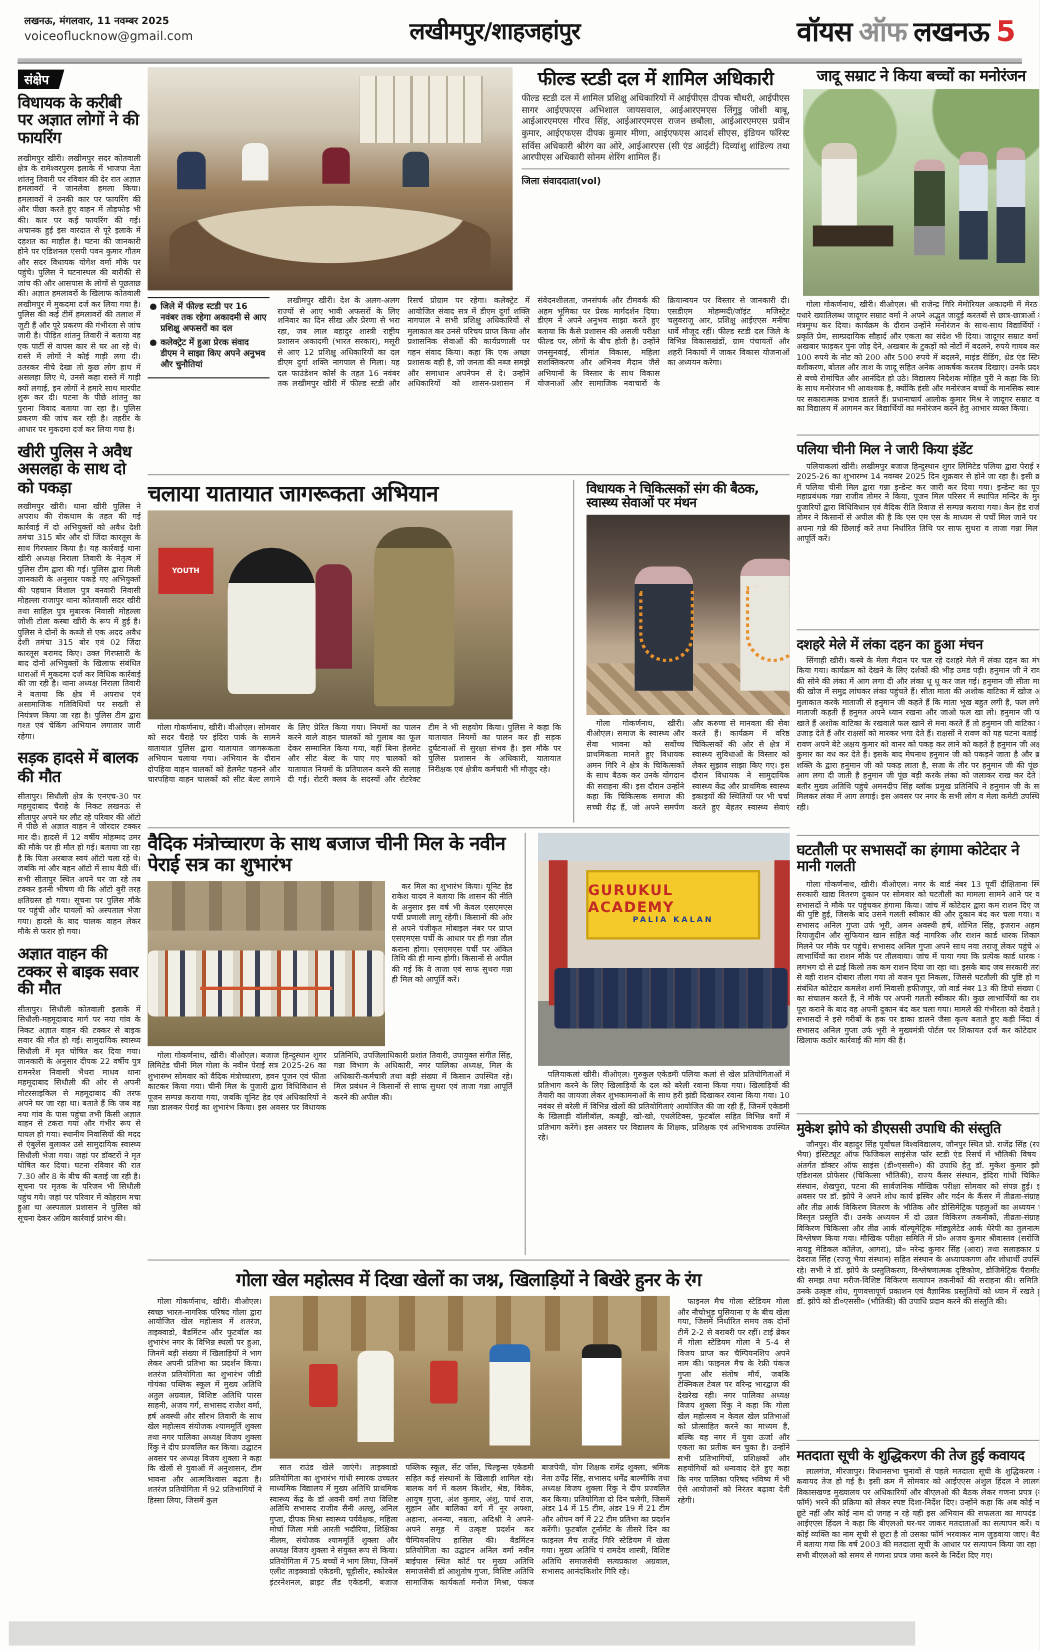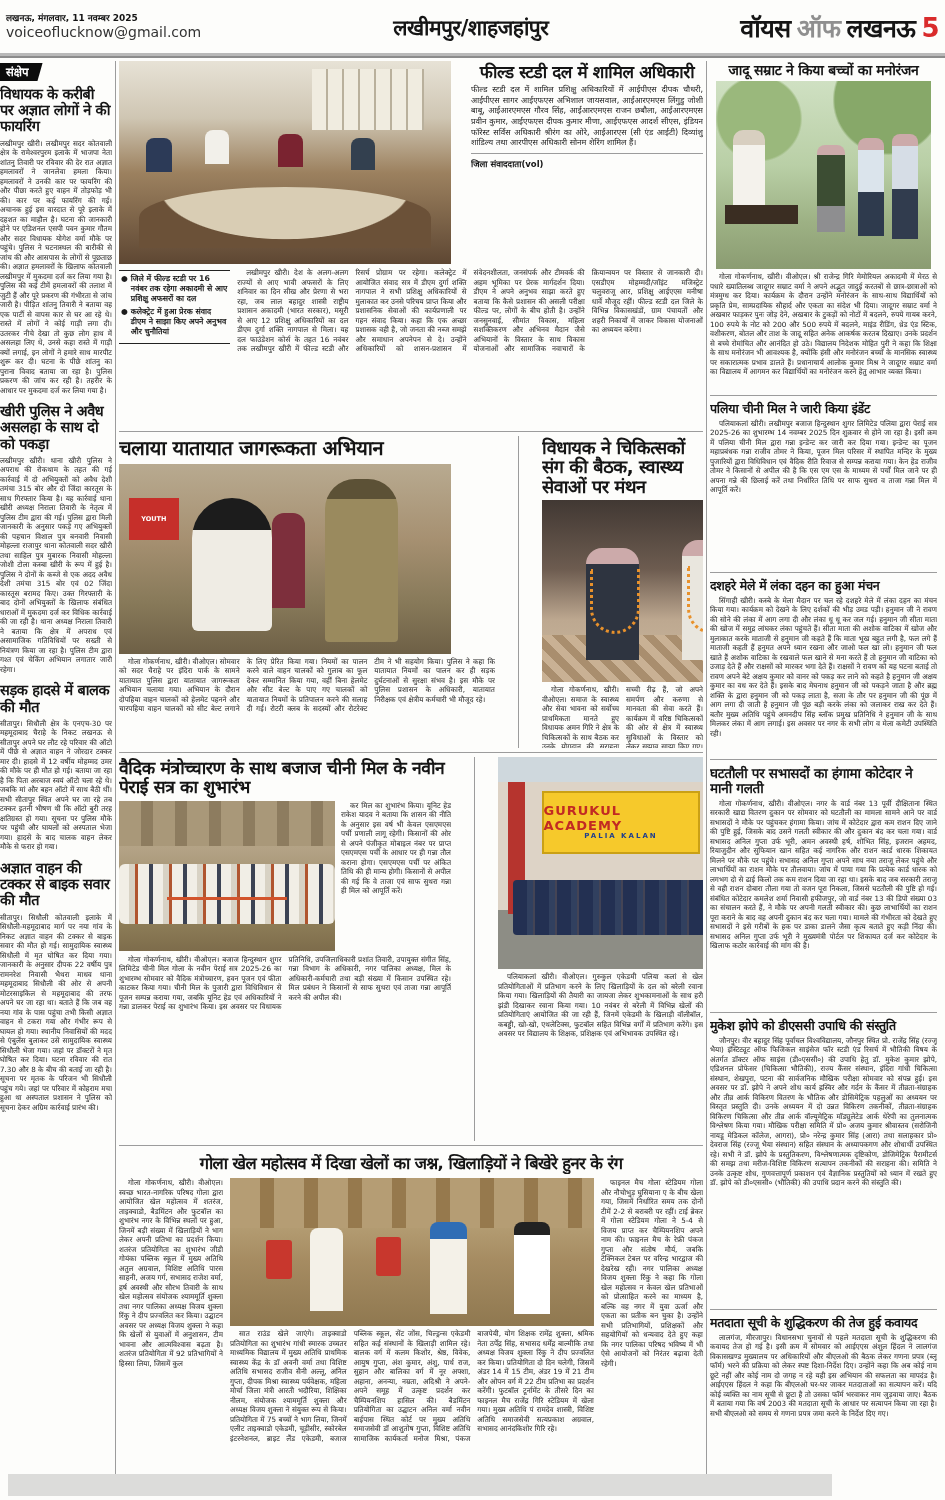--- a/index.html
+++ b/index.html
@@ -1,23 +1,23 @@
 <!DOCTYPE html>
 <html><head>
 <meta charset="utf-8">
 <style>
   html,body{margin:0;padding:0;background:#e8e8e4;}
   .page{position:relative;width:945px;height:1500px;background:#fdfdfb;margin:0 auto;
         font-family:"DejaVu Sans","Liberation Sans",sans-serif;color:#151515;overflow:hidden;
-        box-sizing:border-box;padding:0 0;}
+        box-sizing:border-box;padding:0 16px;}
   
   .masthead{display:flex;align-items:center;justify-content:space-between;height:50px;padding:2px 6px 0 6px;}
   .mast-left{line-height:1.25;}
   .dateline{font-size:9px;font-weight:bold;}
-  .email{font-size:14px;color:#333;}
+  .email{font-size:11px;color:#333;}
   .mast-center{font-size:21px;font-weight:800;letter-spacing:-.5px;}
   .mast-right{display:flex;align-items:baseline;gap:6px;font-weight:800;font-size:25px;letter-spacing:-.5px;}
   .mast-right .w2{color:#8f8f8f;}
   .mast-right .pg{color:#d92b2b;font-size:26px;}
   .mast-rule{height:5px;background:linear-gradient(180deg,#b9b9b9 0 60%,#8c8c8c 60% 100%);margin:1px 0 3px 0;}
   
   .content{display:flex;height:1414px;}
   .vrule{width:1px;background:#9c9c9c;margin:0 3px;}
   .sidebar{width:112px;flex:none;overflow:hidden;}
   .main{width:584px;flex:none;overflow:hidden;}
@@ -34,21 +34,21 @@
   .sb-head{font-size:14.5px;font-weight:800;line-height:1.12;letter-spacing:-.4px;margin:2px 0 4px 0;}
   .h1{font-size:22px;font-weight:800;letter-spacing:-.6px;text-align:center;white-space:nowrap;overflow:hidden;margin:1px 0 4px 0;}
   .h1-sm{font-size:16.5px;}
   .h2{font-weight:800;letter-spacing:-.4px;line-height:1.08;margin:2px 0 4px 0;}
   .byline{font-weight:bold;font-size:8.5px;margin:2px 0;text-indent:0 !important;}
   .hlbox{border-top:1.2px solid #222;border-bottom:1.2px solid #222;padding:3px 2px;margin:2px 0;
          break-inside:avoid;font-size:7.8px;font-weight:bold;line-height:1.28;text-align:left;}
   .hlbox .itm{display:flex;gap:3px;margin-bottom:3px;}
   .hlbox .blt{flex:none;}
   .hr{border:0;border-top:1px solid #9c9c9c;margin:4px 0;}
-  .row{display:flex;gap:20px;}
+  .row{display:flex;gap:8px;}
   .rc-art{overflow:hidden;}
   .rc-head{font-size:12.5px;font-weight:800;line-height:1.1;letter-spacing:-.3px;margin:2px 0 3px 0;}
   .center{text-align:center;}
   
   .photo{position:relative;overflow:hidden;flex:none;}
   .photo div{position:absolute;}
   .ph-lead{width:332px;height:203px;background:linear-gradient(180deg,#e7e2d6 0%,#cfc6b3 28%,#9c815f 55%,#5e4733 100%);}
   .ph-lead .win{left:58%;top:4%;width:34%;height:30%;background:repeating-linear-gradient(90deg,#f0ece0 0 14px,#b9b09c 14px 16px);}
   .ph-lead .tbl{left:6%;top:62%;width:88%;height:30%;background:radial-gradient(ellipse at 50% 0,#d9cdb4 0 60%,#6b5138 61%);border-radius:50% 50% 0 0;}
   .ph-lead .p1{left:8%;top:38%;width:26px;height:34px;background:#2c3a57;border-radius:8px 8px 0 0;}
@@ -186,21 +186,21 @@
             <div class="biker"></div>
             <div class="lady"></div>
             <div class="cop"></div>
           </div>
           <div class="small cols3" style="height:84px;margin-top:3px;overflow:hidden">
             <p>गोला गोकर्णनाथ, खीरी। वीओएल। सोमवार को सदर चैराहे पर इंदिरा पार्क के सामने यातायात पुलिस द्वारा यातायात जागरूकता अभियान चलाया गया। अभियान के दौरान दोपहिया वाहन चालकों को हेलमेट पहनने और चारपहिया वाहन चालकों को सीट बेल्ट लगाने के लिए प्रेरित किया गया। नियमों का पालन करने वाले वाहन चालकों को गुलाब का फूल देकर सम्मानित किया गया, वहीं बिना हेलमेट और सीट बेल्ट के पाए गए चालकों को यातायात नियमों के प्रतिपालन करने की सलाह दी गई। रोटरी क्लब के सदस्यों और रोटरेक्ट टीम ने भी सहयोग किया। पुलिस ने कहा कि यातायात नियमों का पालन कर ही सड़क दुर्घटनाओं से सुरक्षा संभव है। इस मौके पर पुलिस प्रशासन के अधिकारी, यातायात निरीक्षक एवं क्षेत्रीय कर्मचारी भी मौजूद रहे।</p>
           </div>
         </article>
         <div class="vrule"></div>
         <article style="flex:1;overflow:hidden">
-          <div class="h2" style="font-size:18px">विधायक ने चिकित्सकों संग की बैठक, स्वास्थ्य सेवाओं पर मंथन</div>
+          <div class="h2" style="font-size:12px">विधायक ने चिकित्सकों संग की बैठक, स्वास्थ्य सेवाओं पर मंथन</div>
           <div class="photo ph-mla">
             <div class="floor"></div>
             <div class="m1"></div>
             <div class="m2"></div>
             <div class="g1"></div>
             <div class="g2"></div>
           </div>
           <div class="small cols2" style="height:86px;margin-top:3px;overflow:hidden">
             <p>गोला गोकर्णनाथ, खीरी। वीओएल। समाज के स्वास्थ्य और सेवा भावना को सर्वोच्च प्राथमिकता मानते हुए विधायक अमन गिरि ने क्षेत्र के चिकित्सकों के साथ बैठक कर उनके योगदान की सराहना की। इस दौरान उन्होंने कहा कि चिकित्सक समाज की सच्ची रीढ़ हैं, जो अपने समर्पण और करुणा से मानवता की सेवा करते हैं। कार्यक्रम में वरिष्ठ चिकित्सकों की ओर से क्षेत्र में स्वास्थ्य सुविधाओं के विस्तार को लेकर सुझाव साझा किए गए। इस दौरान विधायक ने सामुदायिक स्वास्थ्य केंद्र और प्राथमिक स्वास्थ्य इकाइयों की स्थितियों पर भी चर्चा करते हुए बेहतर स्वास्थ्य सेवाएं उपलब्ध कराने का आश्वासन दिया। उन्होंने कहा कि मरीजों को इलाज के लिए बाहर न जाना पड़े, इसके लिए निरंतर प्रयास किए जा रहे हैं। बैठक में जनप्रतिनिधि और चिकित्सक बड़ी संख्या में उपस्थित रहे।</p>
           </div>

